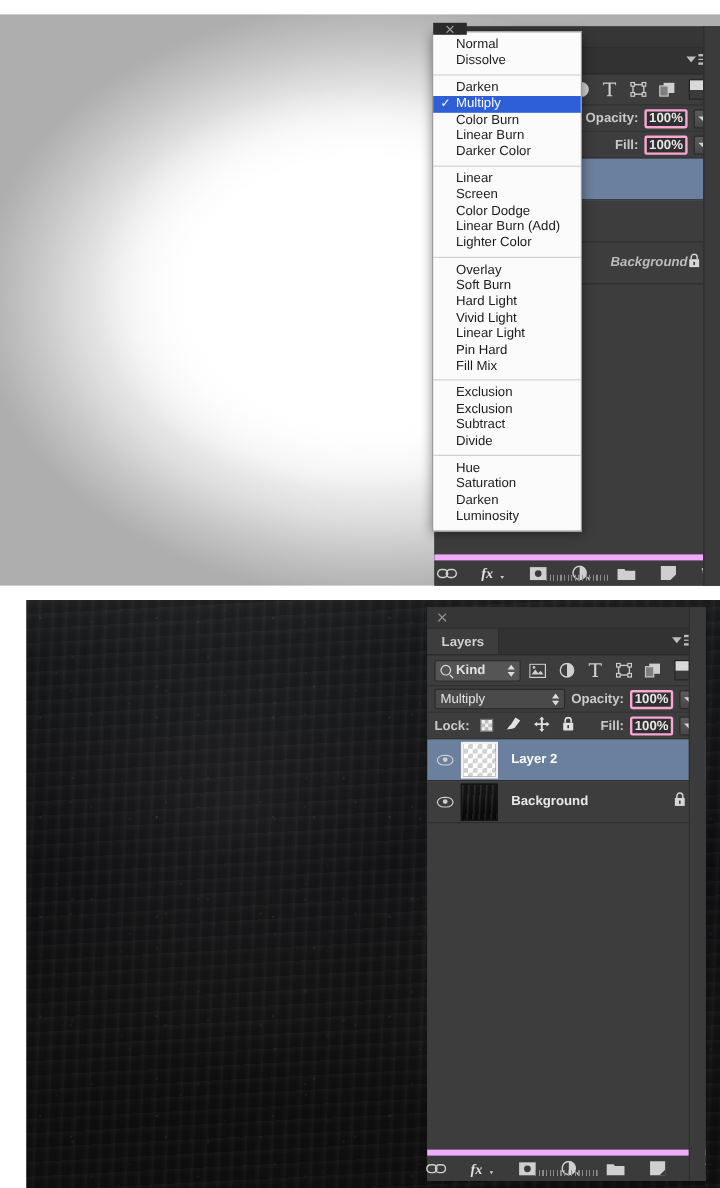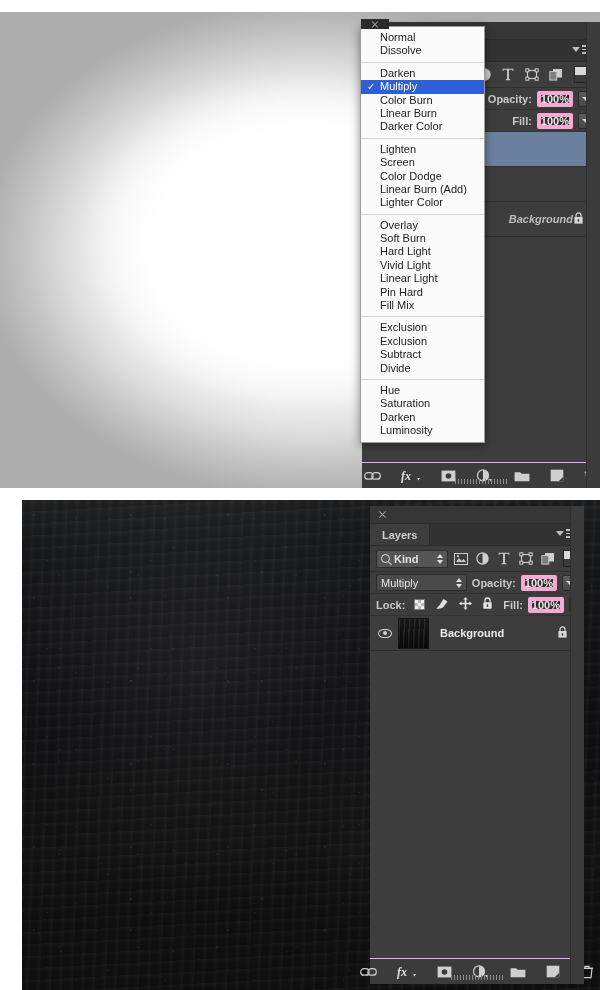--- a/index.html
+++ b/index.html
@@ -114,21 +114,21 @@
     height: 22px; display:flex; align-items:center; padding:0 6px; gap:5px;
     background:#3d3d3d; border-bottom:1px solid #333;
   }
   .blend-select{
     flex:1; height:17px; background:#4a4a4a; border:1px solid #2b2b2b; border-radius:2px;
     display:flex; align-items:center; padding:0 4px; color:#e6e6e6; font-size:11px; position:relative;
   }
   .blend-select .spin{ position:absolute; right:4px; top:3px;}
   .lab{ font-size:11px; font-weight:bold; color:#c9c9c9; white-space:nowrap;}
   .numbox{
-    height:16px; min-width:36px; background:#2f2f2f; border:4px solid #f9a8d4; border-radius:2px;
+    height:16px; min-width:36px; background:#2f2f2f; border:2px solid #f9a8d4; border-radius:2px;
     color:#e8e8e8; font-size:11px; display:flex; align-items:center; justify-content:center; font-weight:bold;
   }
   .dropbtn{
     width:16px;height:16px;background:linear-gradient(#5c5c5c,#474747);border:1px solid #2b2b2b;border-radius:2px;
     display:flex;align-items:center;justify-content:center;
   }
   .dropbtn i{border-left:4px solid transparent;border-right:4px solid transparent;border-top:4px solid #d6d6d6;}
 
   .lock-icons{ display:flex; align-items:center; gap:10px; margin-left:4px;}
   .checker{
@@ -161,21 +161,21 @@
   .thumb.bg-thumb{
     background-image:
       repeating-linear-gradient(93deg, rgba(255,255,255,.07) 0 1px, rgba(0,0,0,.2) 2px 5px),
       linear-gradient(180deg,#1d1d1e,#0a0a0b);
   }
   .layer-name{ margin-left:11px; font-size:11px; color:#e9e9e9; font-weight:bold;}
   .layer-row.selected .layer-name{ color:#ffffff;}
   .lock-badge{ margin-left:auto; margin-right:16px; color:#d8d8d8;}
 
   .panel-bottom{
-    height:26px; background:#3b3b3b; border-top:1px solid #f0abfc;
+    height:26px; background:#3b3b3b; border-top:5px solid #f0abfc;
     display:flex; align-items:center; justify-content:center; gap:20px;
   }
   .bicon{ color:#cfcfcf; display:flex; align-items:center; justify-content:center; height:18px;}
   .grip{
     position:absolute; bottom:4px; left:50%; transform:translateX(-50%);
     width:52px;height:5px;
     background-image: repeating-linear-gradient(90deg,#8c8c8c 0 1px, transparent 1px 3px);
   }
   .edge-strip{
     position:absolute; top:0; right:0; width:14px; height:100%;
@@ -371,21 +371,21 @@
     <div id="bm-groups">
         <div class="bm-item">Normal</div>
         <div class="bm-item">Dissolve</div>
         <div class="bm-sep"></div>
         <div class="bm-item">Darken</div>
         <div class="bm-item sel">Multiply</div>
         <div class="bm-item">Color Burn</div>
         <div class="bm-item">Linear Burn</div>
         <div class="bm-item">Darker Color</div>
         <div class="bm-sep"></div>
-        <div class="bm-item">Lighten</div>
+        <div class="bm-item">Linear</div>
         <div class="bm-item">Screen</div>
         <div class="bm-item">Color Dodge</div>
         <div class="bm-item">Linear Burn (Add)</div>
         <div class="bm-item">Lighter Color</div>
         <div class="bm-sep"></div>
         <div class="bm-item">Overlay</div>
         <div class="bm-item">Soft Burn</div>
         <div class="bm-item">Hard Light</div>
         <div class="bm-item">Vivid Light</div>
         <div class="bm-item">Linear Light</div>
@@ -403,21 +403,21 @@
         <div class="bm-item">Luminosity</div>
       </div>
   </div>
 
   <div class="canvas-bottom">
     <div class="chalk"></div>
     <div class="chalk2"></div>
     <div class="chalk-streaks"></div>
   </div>
 
-  <div class="ps-panel" style="left:370px; top:506px; width:214px; height:478px;">
+  <div class="ps-panel" style="left:356px; top:506px; width:232px; height:478px;">
 
     <div class="panel-tabbar">
       <div class="tb-close"></div>
       <div class="tb-collapse">◂◂</div>
     </div>
 
     <div class="panel-tabs">
       <div class="panel-tab">
         <span>Layers</span>
       </div>
@@ -521,20 +521,27 @@
       <div style="flex:1"></div>
       <span class="lab">Fill:</span>
       <span class="numbox">100%</span>
       <span class="dropbtn">
           <i></i>
         </span>
     </div>
 
     <div class="layer-list" style="height:353px;">
 
+      <div class="layer-row selected">
+        <span class="eye-cell">
+            <span class="eye"></span>
+          </span>
+        <span class="thumb checker-thumb sel-thumb"></span>
+        <span class="layer-name">Layer 2</span>
+      </div>
 
       <div class="layer-row">
         <span class="eye-cell">
             <span class="eye"></span>
           </span>
         <span class="thumb bg-thumb"></span>
         <span class="layer-name">Background</span>
         <span class="lock-badge">
           <svg width="11" height="13" viewBox="0 0 11 13">
               <path d="M3 5 V3.4 a2.5 2.5 0 0 1 5 0 V5" fill="none" stroke="#d8d8d8" stroke-width="1.2"></path>

